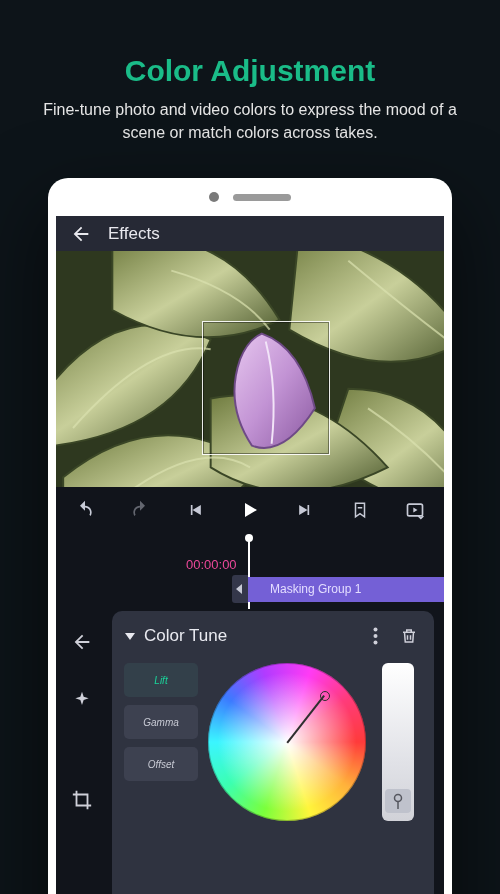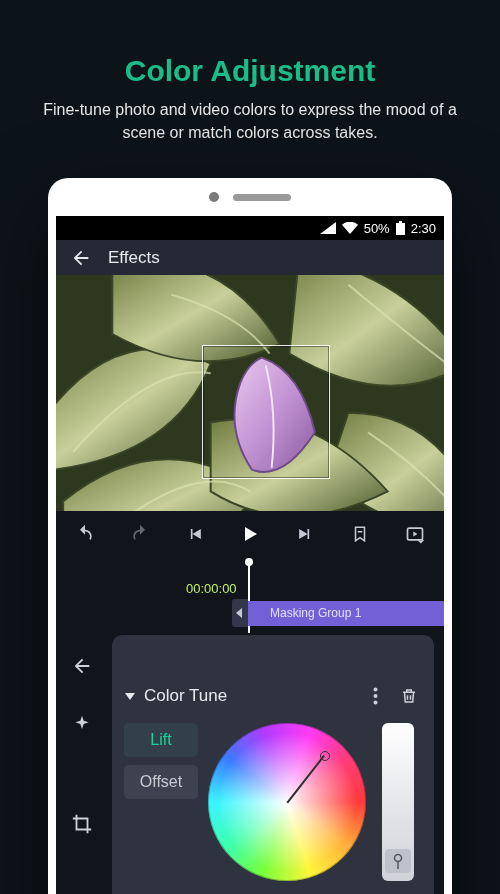--- a/index.html
+++ b/index.html
@@ -33,40 +33,40 @@
   .preview { position: relative; height: 236px; background: #1a1d25; overflow: hidden; }
   .preview svg.leaves { width: 100%; height: 100%; display: block; }
   .crop-box { position: absolute; left: 146px; top: 70px; width: 128px; height: 134px; border: 1.5px solid rgba(255,255,255,.9); box-shadow: 0 0 0 1px rgba(0,0,0,.4) inset; }
 
   
   .transport { display: flex; align-items: center; justify-content: space-between; height: 46px; padding: 0 12px; color: #c7cad6; }
   .transport .btn { width: 34px; height: 34px; display: flex; align-items: center; justify-content: center; fill: #c7cad6; }
 
   
   .timeline { position: relative; height: 78px; }
-  .timeline .tc { position: absolute; left: 130px; top: 24px; font-size: 13px; color: #bef264; }
+  .timeline .tc { position: absolute; left: 130px; top: 24px; font-size: 13px; color: #ec4899; }
   .timeline .playhead { position: absolute; left: 192px; top: 4px; width: 1.5px; height: 72px; background: #fff; }
   .timeline .playhead::before { content:""; position:absolute; left:-3.5px; top:-3px; width:8px; height:8px; border-radius:50%; background:#fff; }
   .clip { position:absolute; left:192px; right:0; top:44px; height:25px; background:#7460d6; color:#e3ddff; font-size:12px; line-height:24px; padding-left:22px; }
   .clip-handle { position:absolute; left:176px; top:42px; width:16px; height:28px; background:#34374a; border-radius:3px 0 0 3px; display:flex; align-items:center; justify-content:center; }
   .clip-handle svg { fill:#c7cad6; }
 
   
   .panel { position: relative; display: flex; height: 300px; }
   .tool-col { width: 52px; display: flex; flex-direction: column; align-items: center; gap: 28px; padding-top: 16px; color:#cfd0d9; }
   .tool-col .icn { width:30px; height:30px; display:flex; align-items:center; justify-content:center; fill:#cfd0d9; }
 
   .card { flex:1; margin: 0 10px 0 4px; background:#2f3340; border-radius:10px; padding:12px 12px 12px 12px; position:relative; }
-  .card-head { display:flex; align-items:center; gap:8px; color:#e9eaf0; font-size:17px;margin-top:36px; }
+  .card-head { display:flex; align-items:center; gap:8px; color:#e9eaf0; font-size:17px; }
   .card-head .spacer { flex:1; }
   .card-head .icn { width:26px; height:26px; display:flex; align-items:center; justify-content:center; fill:#cfd0d9; }
 
   .card-body { display:flex; gap:10px; margin-top:14px; }
   .param-col { display:flex; flex-direction:column; gap:8px; }
-  .param { width:74px; height:34px; border-radius:5px; background:#3d4150; color:#c8cad4; font-size:16px; display:flex; align-items:center; justify-content:center; }
+  .param { width:74px; height:34px; border-radius:5px; background:#3d4150; color:#c8cad4; font-size:10px; display:flex; align-items:center; justify-content:center;font-style:italic; }
   .param.active { color:#1ad39a; background:#33404a; }
 
   .wheel-wrap { position:relative; width:158px; height:158px; }
   .wheel {
     width:158px; height:158px; border-radius:50%;
     background:
       radial-gradient(circle at center, #fff 0%, rgba(255,255,255,0) 62%),
       conic-gradient(from 90deg, #ff3b3b, #ffb13b, #fff53b, #7bff3b, #3bffb1, #3bf5ff, #3b7bff, #b13bff, #ff3bf5, #ff3b7b, #ff3b3b);
     box-shadow: inset 0 0 0 1px rgba(0,0,0,.25);
   }
@@ -85,34 +85,20 @@
 <div class="hero-sub">Fine-tune photo and video colors to express the mood of a scene or match colors across takes.</div>
 
 <div class="phone">
   <div class="phone-top">
     <div class="phone-cam"></div>
     <div class="phone-speaker"></div>
   </div>
 
   <div class="screen">
 
-    <div class="statusbar">
-      <svg width="16" height="12" viewBox="0 0 16 12">
-          <path fill="#fff" d="M0 12 L16 12 L16 0 Z"></path>
-        </svg>
-      <svg width="16" height="12" viewBox="0 0 24 18">
-          <path fill="#fff" d="M12 18 L24 4 C17 -2 7 -2 0 4 Z"></path>
-        </svg>
-      <span>50%</span>
-      <svg width="9" height="14" viewBox="0 0 9 14">
-          <rect x="0" y="2" width="9" height="12" fill="#fff"></rect>
-          <rect x="3" y="0" width="3" height="2" fill="#fff"></rect>
-        </svg>
-      <span>2:30</span>
-    </div>
 
     <div class="app-header">
       <svg width="22" height="22" viewBox="0 0 24 24" fill="#e8e8ee">
           <path d="M20 11H7.8l5.6-5.6L12 4l-8 8 8 8 1.4-1.4L7.8 13H20z"></path>
         </svg>
       <span>Effects</span>
     </div>
 
     <div class="preview">
       <svg class="leaves" viewBox="0 0 400 240" preserveAspectRatio="xMidYMid slice">
@@ -241,20 +227,21 @@
               <svg width="18" height="20" viewBox="0 0 24 24" fill="none" stroke="#cfd0d9" stroke-width="2">
                 <path d="M4 7h16M9 7V4h6v3M6 7l1 13h10l1-13"></path>
                 <path d="M10 11v6M14 11v6"></path>
               </svg>
             </div>
         </div>
 
         <div class="card-body">
           <div class="param-col">
             <div class="param active">Lift</div>
+            <div class="param">Gamma</div>
             <div class="param">Offset</div>
           </div>
 
           <div class="wheel-wrap">
             <div class="wheel"></div>
             <div class="wheel-line"></div>
             <div class="wheel-dot"></div>
           </div>
 
           <div class="lum-slider">

